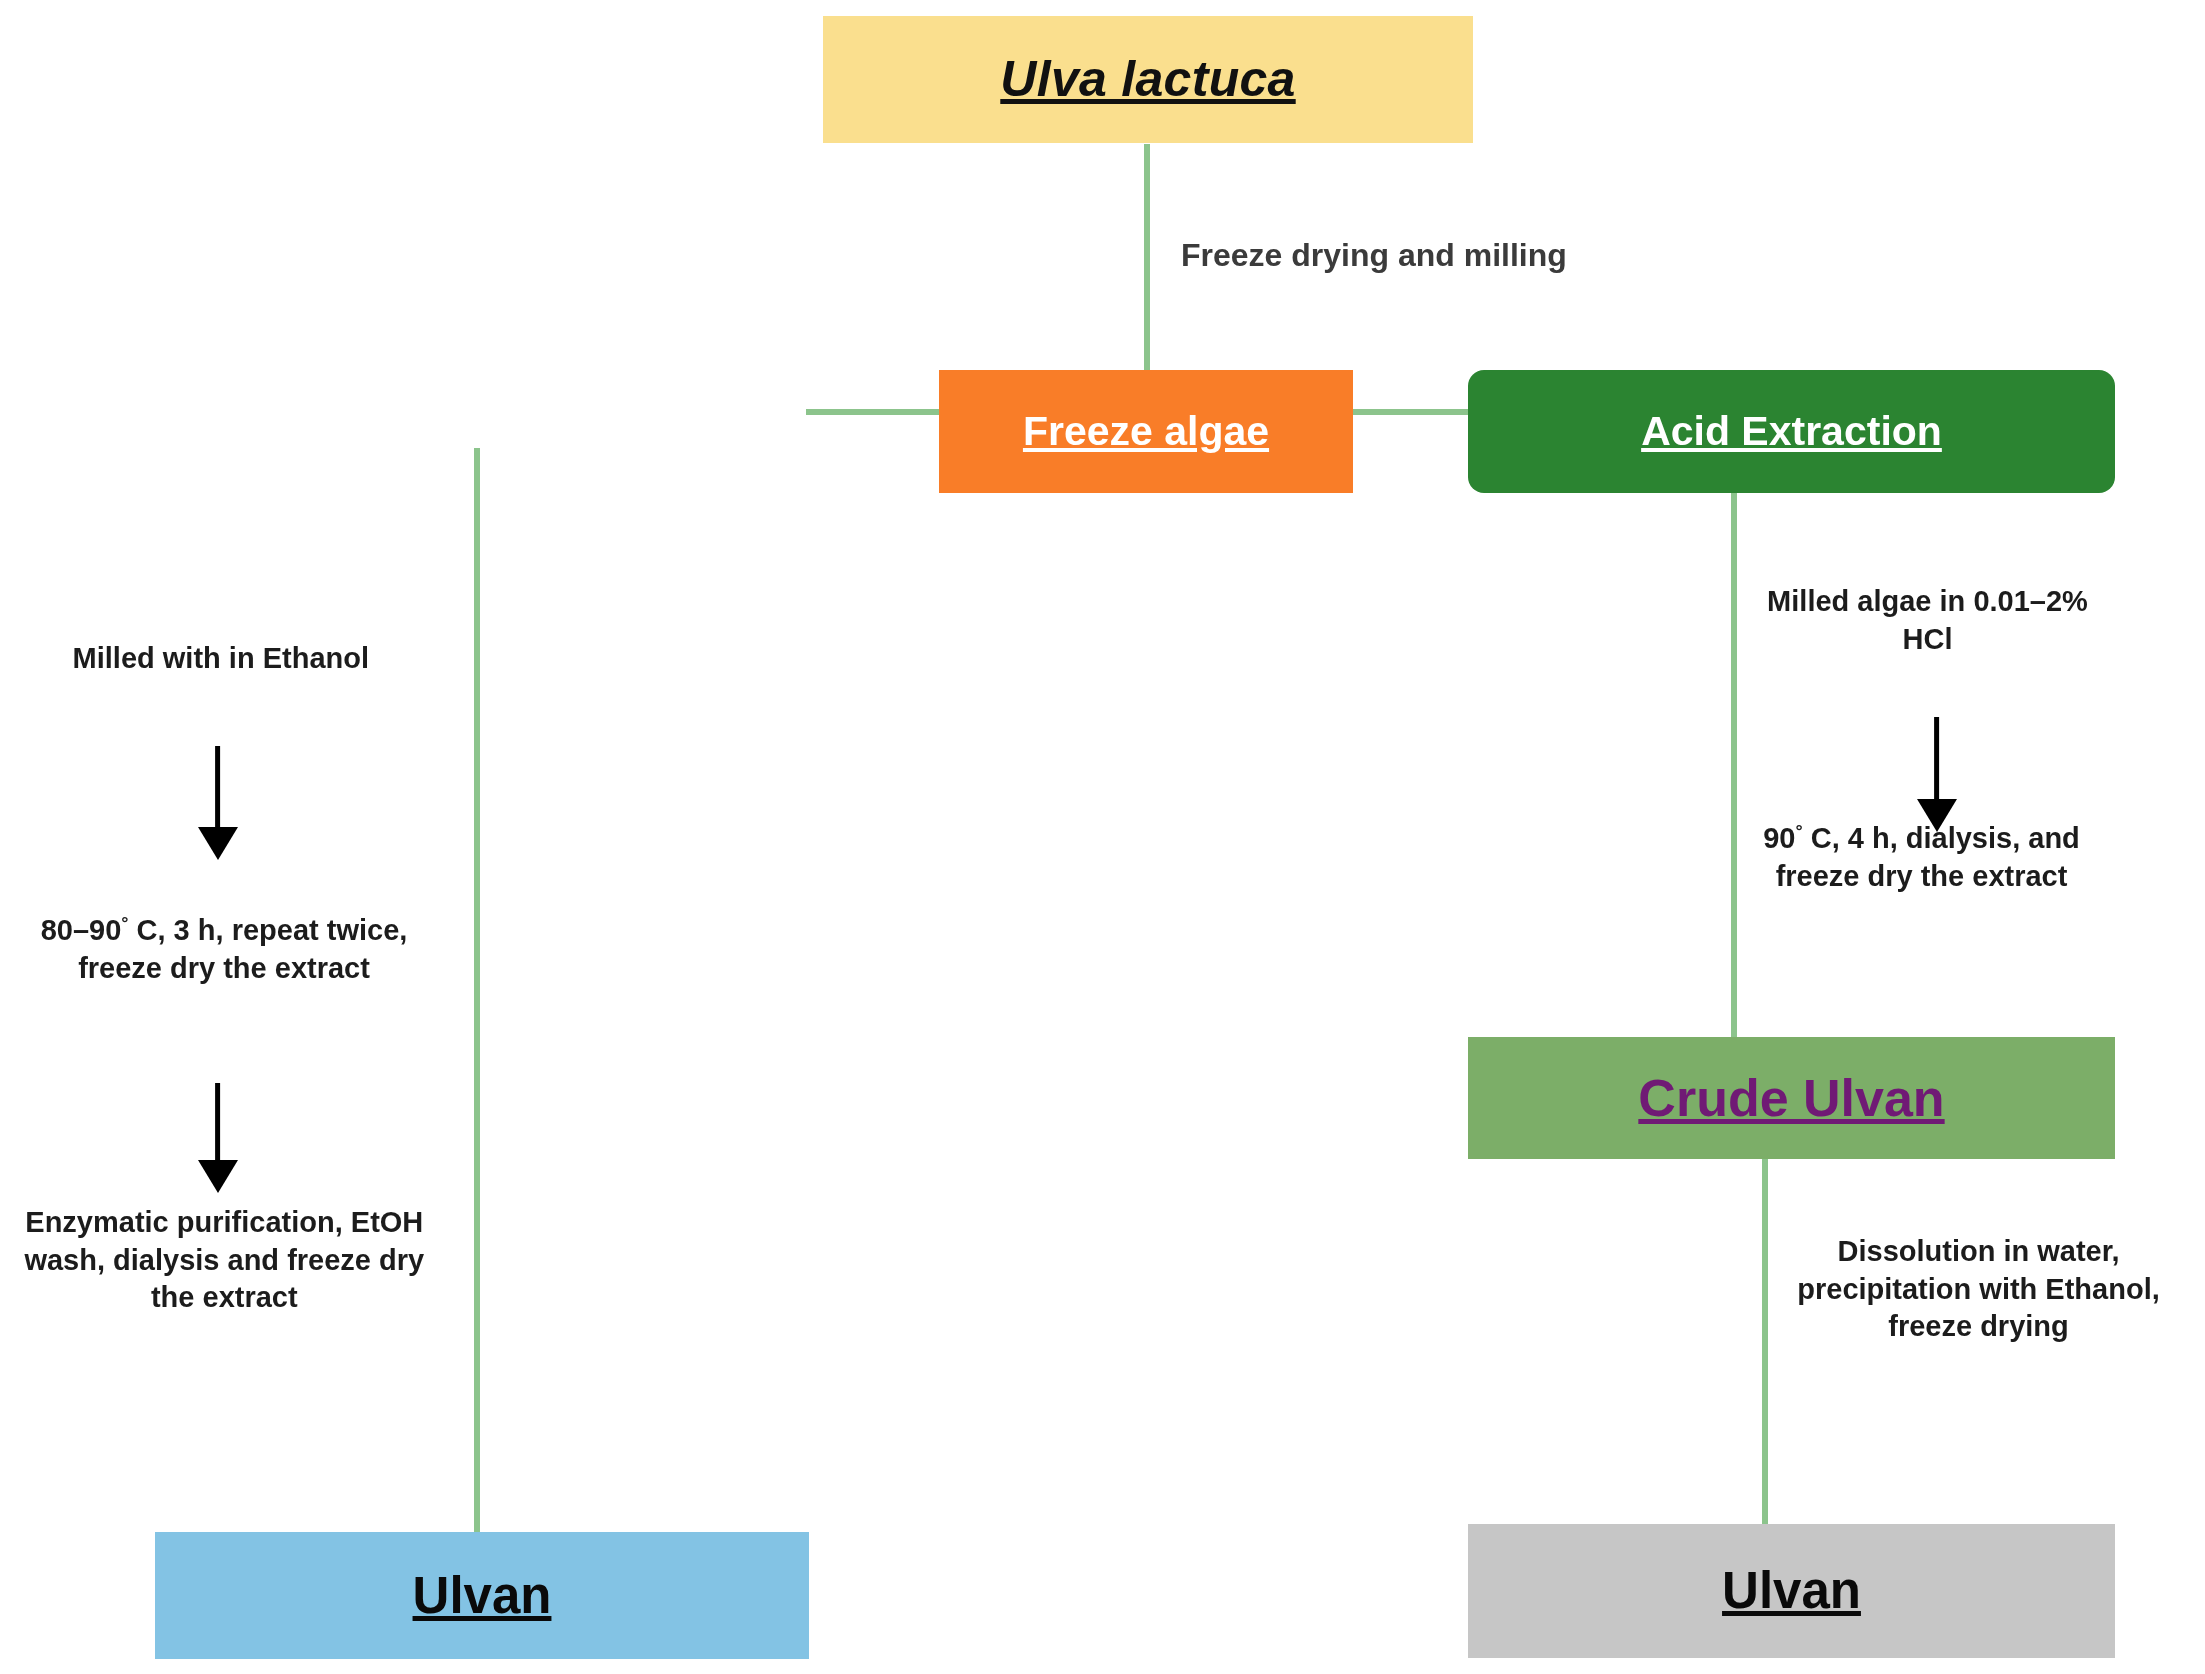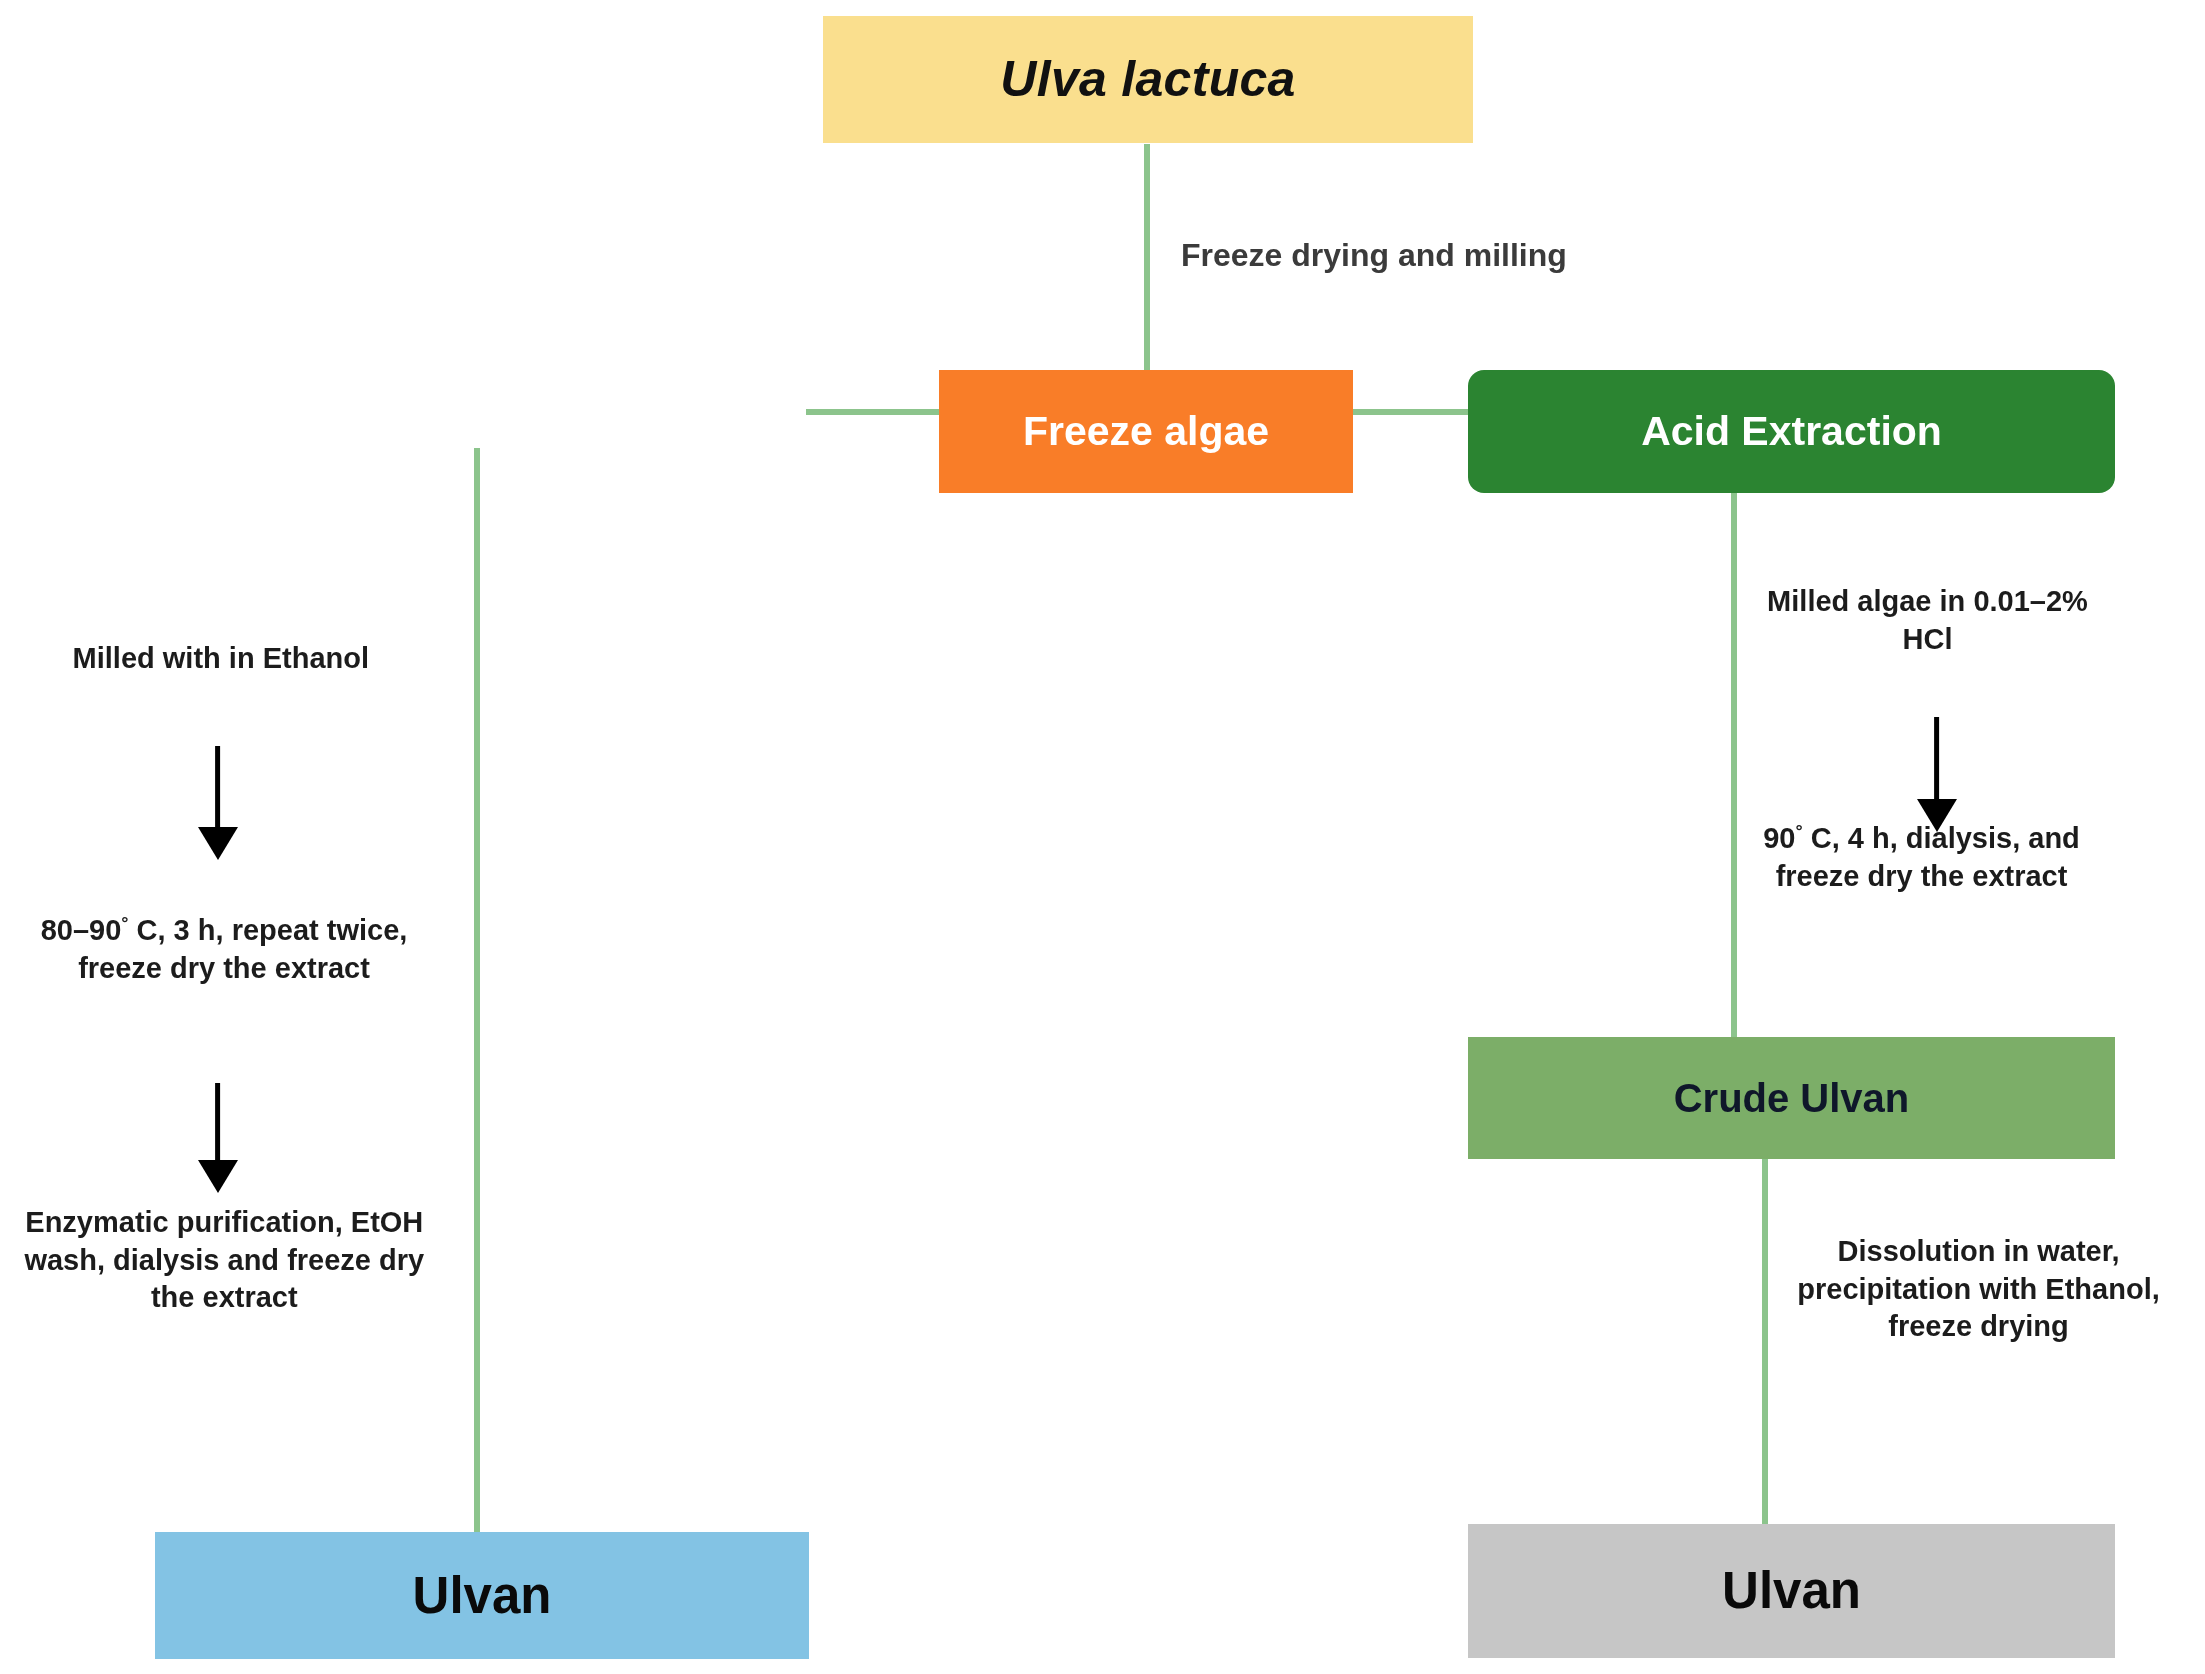--- a/index.html
+++ b/index.html
@@ -30,20 +30,21 @@
 
   
   .box {
     position: absolute;
     display: flex;
     align-items: center;
     justify-content: center;
     text-align: center;
     box-sizing: border-box;
     line-height: 1.05;
+    text-decoration: underline;
   }
 
   .box-title {
     background: #fadf8e;
     color: #111111;
     font-size: 50px;
     font-weight: bold;
     font-style: italic;
     letter-spacing: 0.3px;
   }
@@ -65,22 +66,22 @@
   .box-green-dark {
     background: #2b8431;
     color: #ffffff;
     font-size: 41px;
     font-weight: bold;
     border-radius: 16px;
   }
 
   .box-green-mid {
     background: #7cae68;
-    color: #0f172a;
-    font-size: 40px;
+    color: #701a75;
+    font-size: 52px;
     font-weight: bold;
   }
 
   .box-blue-light {
     background: #83c3e4;
     color: #0a0a0a;
     font-size: 51px;
     font-weight: bold;
   }
 

